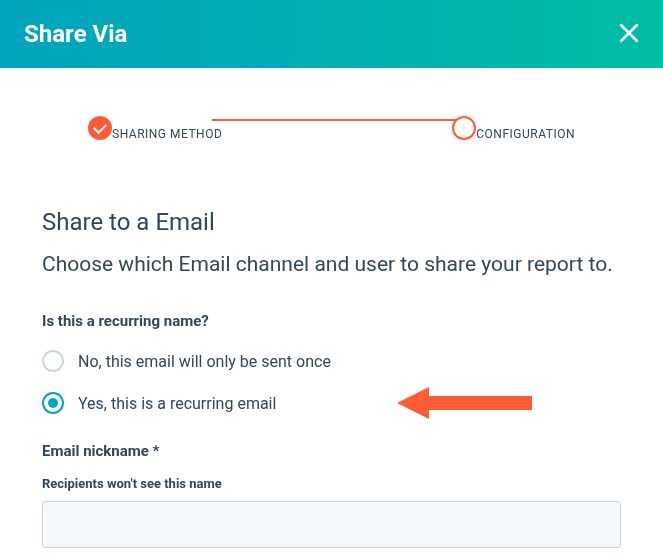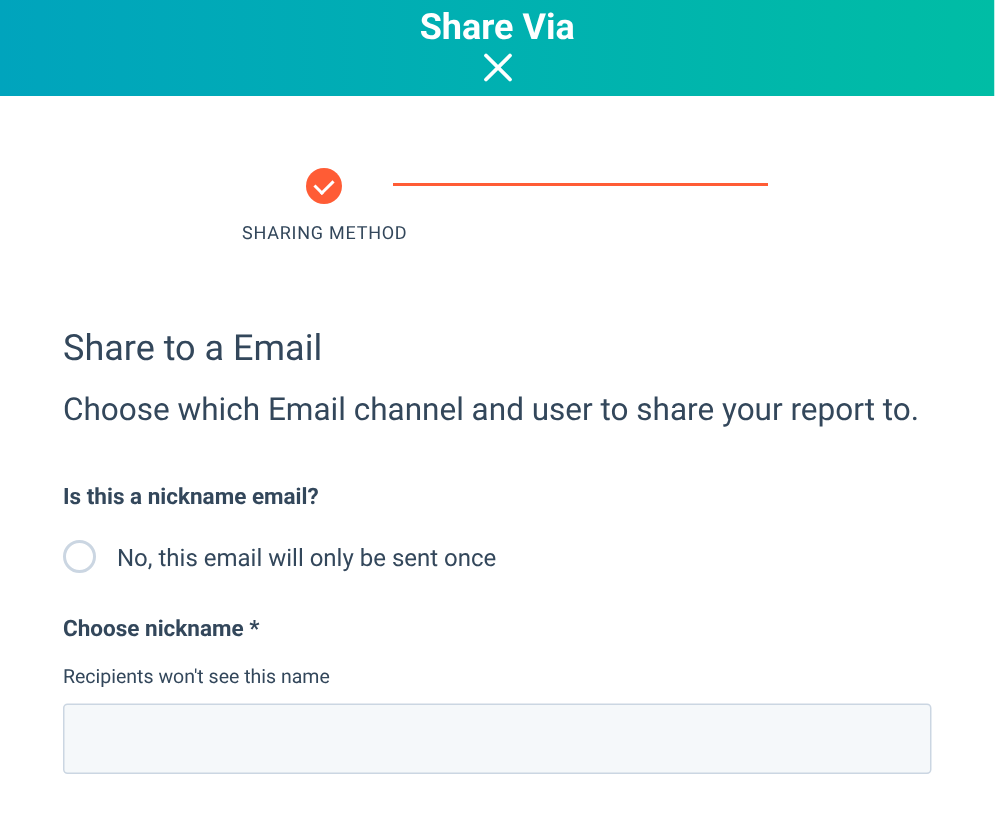--- a/index.html
+++ b/index.html
@@ -9,25 +9,24 @@
     }
     body {
       font-family: -apple-system, BlinkMacSystemFont, "Segoe UI", Roboto, "Helvetica Neue", Arial, sans-serif;
       background: #fff;
       width: 663px;
       height: 560px;
       overflow: hidden;
     }
     .header {
       background: linear-gradient(90deg, #00a4bd 0%, #00bda5 100%);
-      padding: 4px 24px;
+      padding: 20px 24px;
       display: flex;
       justify-content: space-between;
       align-items: center;
-      flex-direction: column;
     }
     .header-title {
       color: #fff;
       font-size: 24px;
       font-weight: 700;
     }
     .close-btn {
       color: #fff;
       font-size: 28px;
       font-weight: 300;
@@ -41,21 +40,21 @@
     }
     .stepper {
       display: flex;
       align-items: center;
       justify-content: center;
       padding: 48px 0 16px;
       position: relative;
     }
     .step {
       display: flex;
-      flex-direction: column;
+      flex-direction: row;
       align-items: center;
       position: relative;
       z-index: 2;
     }
     .step-circle {
       width: 24px;
       height: 24px;
       border-radius: 50%;
       display: flex;
       align-items: center;
@@ -146,21 +145,21 @@
       color: #33475b;
     }
     .arrow-annotation {
       position: absolute;
       left: 355px;
       top: -9px;
       pointer-events: none;
     }
     .field-sublabel {
       font-size: 13px;
-      font-weight: 400;
+      font-weight: 700;
       color: #33475b;
       margin-top: 4px;
       margin-bottom: 10px;
     }
     .text-input {
       width: 100%;
       padding: 14px 12px;
       border: 1px solid #cbd6e2;
       background: #f5f8fa;
       border-radius: 3px;
@@ -183,31 +182,44 @@
 </div>
 
 <div class="content">
 
   <div class="stepper">
     <div class="step">
       <div class="step-circle completed"></div>
       <div class="step-label">SHARING METHOD</div>
     </div>
     <div class="stepper-line"></div>
+    <div class="step">
+      <div class="step-circle pending"></div>
+      <div class="step-label">CONFIGURATION</div>
+    </div>
   </div>
 
   <h2 class="section-title">Share to a Email</h2>
   <p class="description">Choose which Email channel and user to share your report to.</p>
 
-  <div class="field-label">Is this a nickname email?</div>
+  <div class="field-label">Is this a recurring name?</div>
 
   <div class="radio-group">
     <div class="radio-option">
       <div class="radio-circle"></div>
       <div class="radio-label">No, this email will only be sent once</div>
     </div>
+    <div class="radio-option">
+      <div class="radio-circle selected"></div>
+      <div class="radio-label">Yes, this is a recurring email</div>
+      <div class="arrow-annotation">
+        <svg width="140" height="40" viewBox="0 0 140 40">
+          <polygon points="0,20 32,4 32,13 135,13 135,27 32,27 32,36" fill="#ff5c35"></polygon>
+        </svg>
+      </div>
+    </div>
   </div>
 
-  <div class="field-label">Choose nickname *</div>
+  <div class="field-label">Email nickname *</div>
   <div class="field-sublabel">Recipients won't see this name</div>
   <input type="text" class="text-input" value="" style="">
 
 </div>
 
 </body></html>

